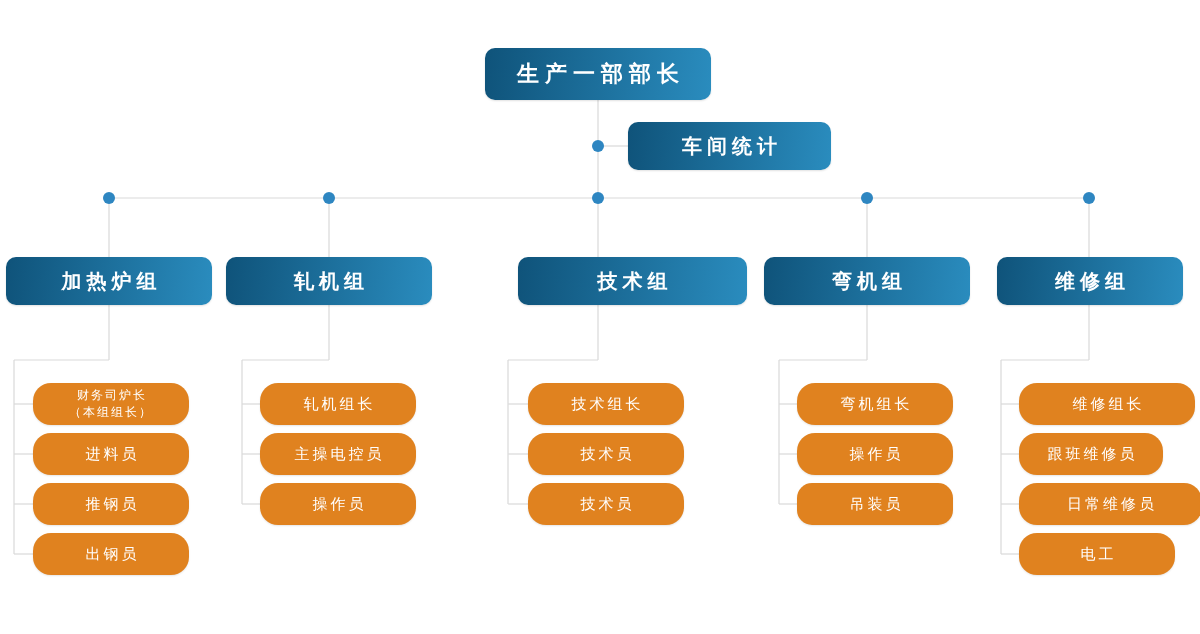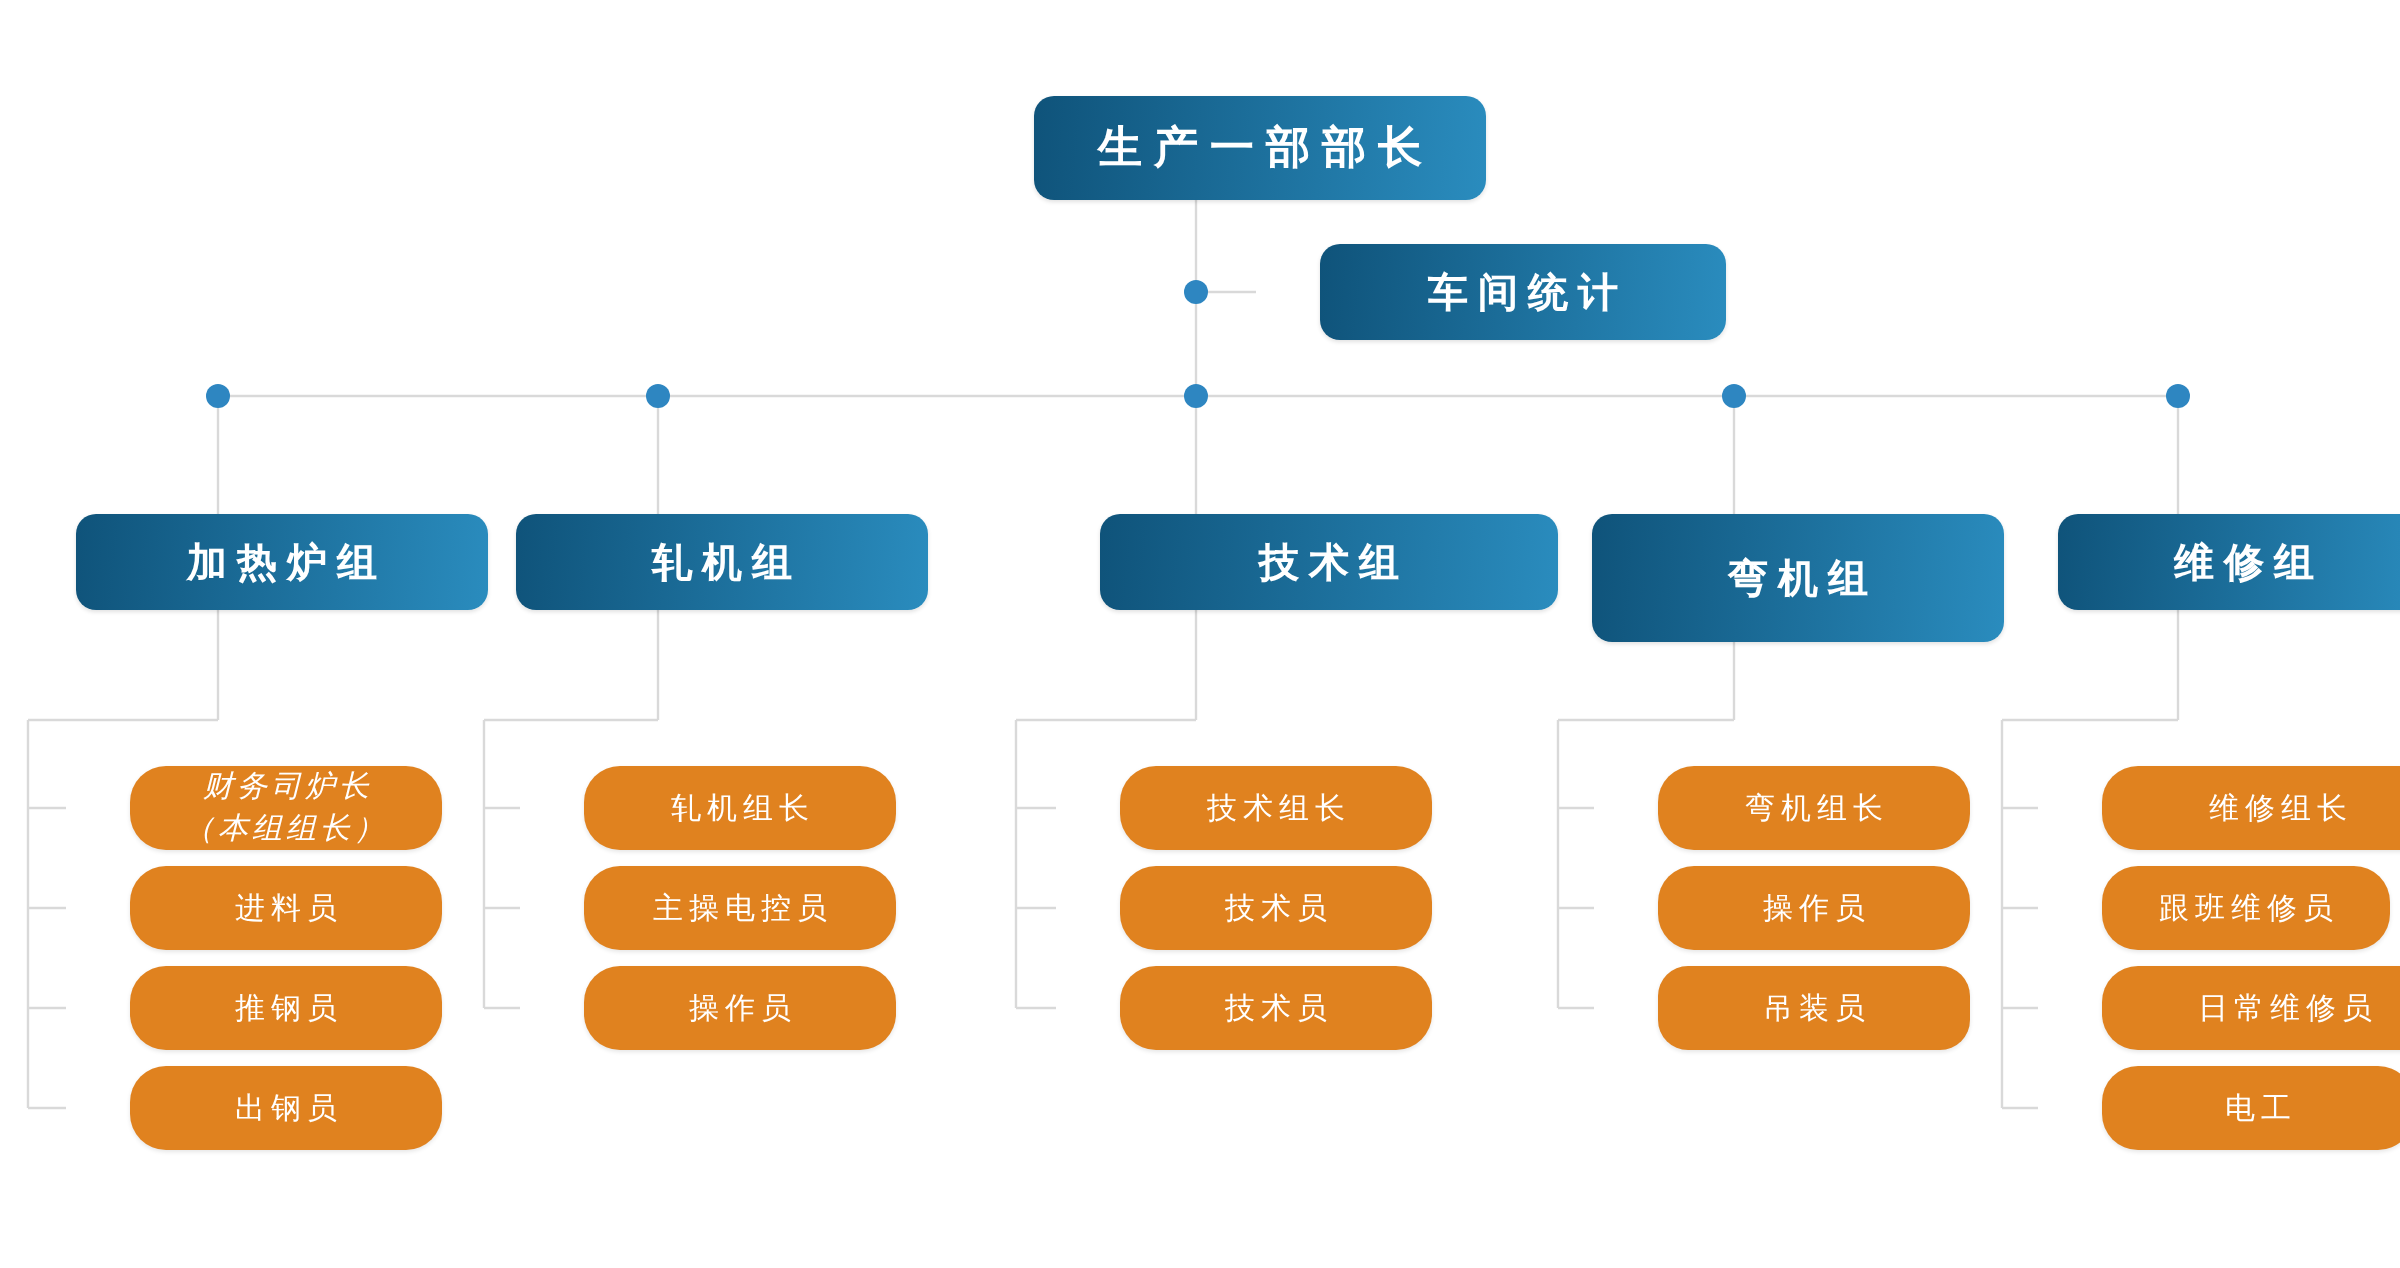--- a/index.html
+++ b/index.html
@@ -24,39 +24,38 @@
   }
   .connectors path{stroke:var(--c-line);stroke-width:1.2;fill:none;}
   .connectors circle{fill:var(--c-dot);}
   .node{
     position:absolute;
     display:flex;align-items:center;justify-content:center;
     color:var(--c-text);
     text-align:center;
     box-sizing:border-box;
     white-space:pre-line;
-    margin-left:32px;
   }
   .blue{
     background:linear-gradient(95deg,var(--c-blue-dark) 0%,var(--c-blue-light) 100%);
     border-radius:10px;
     font-weight:bold;
     box-shadow:0 1px 2px rgba(0,0,0,0.12);
   }
   .root{font-size:22px;letter-spacing:6px;text-indent:6px;}
   .staff,.group{font-size:20px;letter-spacing:5px;text-indent:5px;}
   .member{
     background:var(--c-orange);
     border-radius:18px;
     font-size:15px;
     letter-spacing:3px;text-indent:3px;
     font-weight:400;
     box-shadow:0 1px 2px rgba(0,0,0,0.10);
   }
-  .member.small{font-size:15px;letter-spacing:2px;text-indent:2px;line-height:1.4;font-style:italic;}
+  .member.small{font-size:12px;letter-spacing:2px;text-indent:2px;line-height:1.4;}
 </style>
 </head>
 <body>
 
 <div class="canvas">
 
   <svg class="connectors" viewBox="0 0 1200 634" xmlns="http://www.w3.org/2000/svg">
 
     <path d="M598,100 V198"></path>
     <path d="M598,146 H628"></path>
@@ -114,21 +113,21 @@
     <circle cx="1089" cy="198" r="6"></circle>
   </svg>
 
   <div class="node blue root" style="left:485px;top:48px;width:226px;height:52px;">生产一部部长</div>
 
   <div class="node blue staff" style="left:628px;top:122px;width:203px;height:48px;">车间统计</div>
 
   <div class="node blue group" style="left:6px;top:257px;width:206px;height:48px;">加热炉组</div>
   <div class="node blue group" style="left:226px;top:257px;width:206px;height:48px;">轧机组</div>
   <div class="node blue group" style="left:518px;top:257px;width:229px;height:48px;">技术组</div>
-  <div class="node blue group" style="left:764px;top:257px;width:206px;height:64px;">弯机组</div>
+  <div class="node blue group" style="left:764px;top:257px;width:206px;height:48px;">弯机组</div>
   <div class="node blue group" style="left:997px;top:257px;width:186px;height:48px;">维修组</div>
 
   <div class="node member small" style="left:33px;top:383px;width:156px;height:42px;">财务司炉长
 （本组组长）</div>
   <div class="node member" style="left:33px;top:433px;width:156px;height:42px;">进料员</div>
   <div class="node member" style="left:33px;top:483px;width:156px;height:42px;">推钢员</div>
   <div class="node member" style="left:33px;top:533px;width:156px;height:42px;">出钢员</div>
 
   <div class="node member" style="left:260px;top:383px;width:156px;height:42px;">轧机组长</div>
   <div class="node member" style="left:260px;top:433px;width:156px;height:42px;">主操电控员</div>

